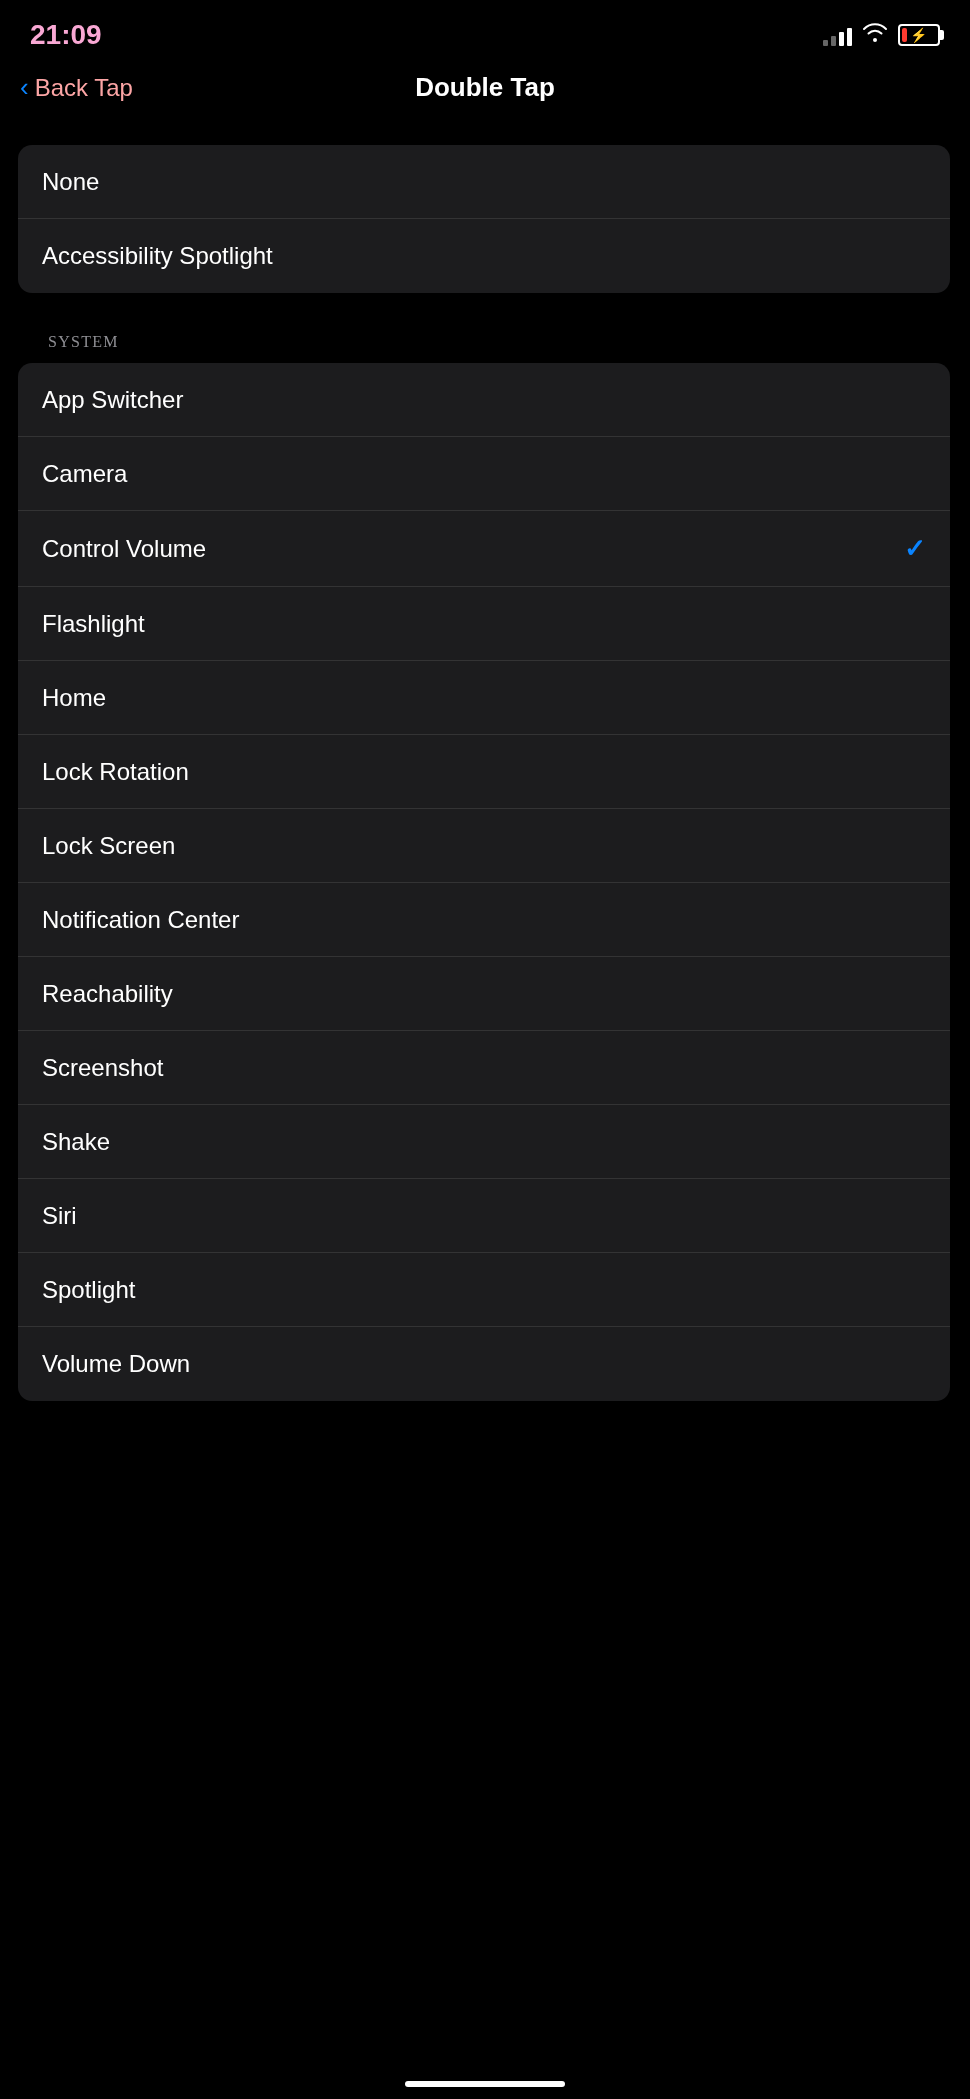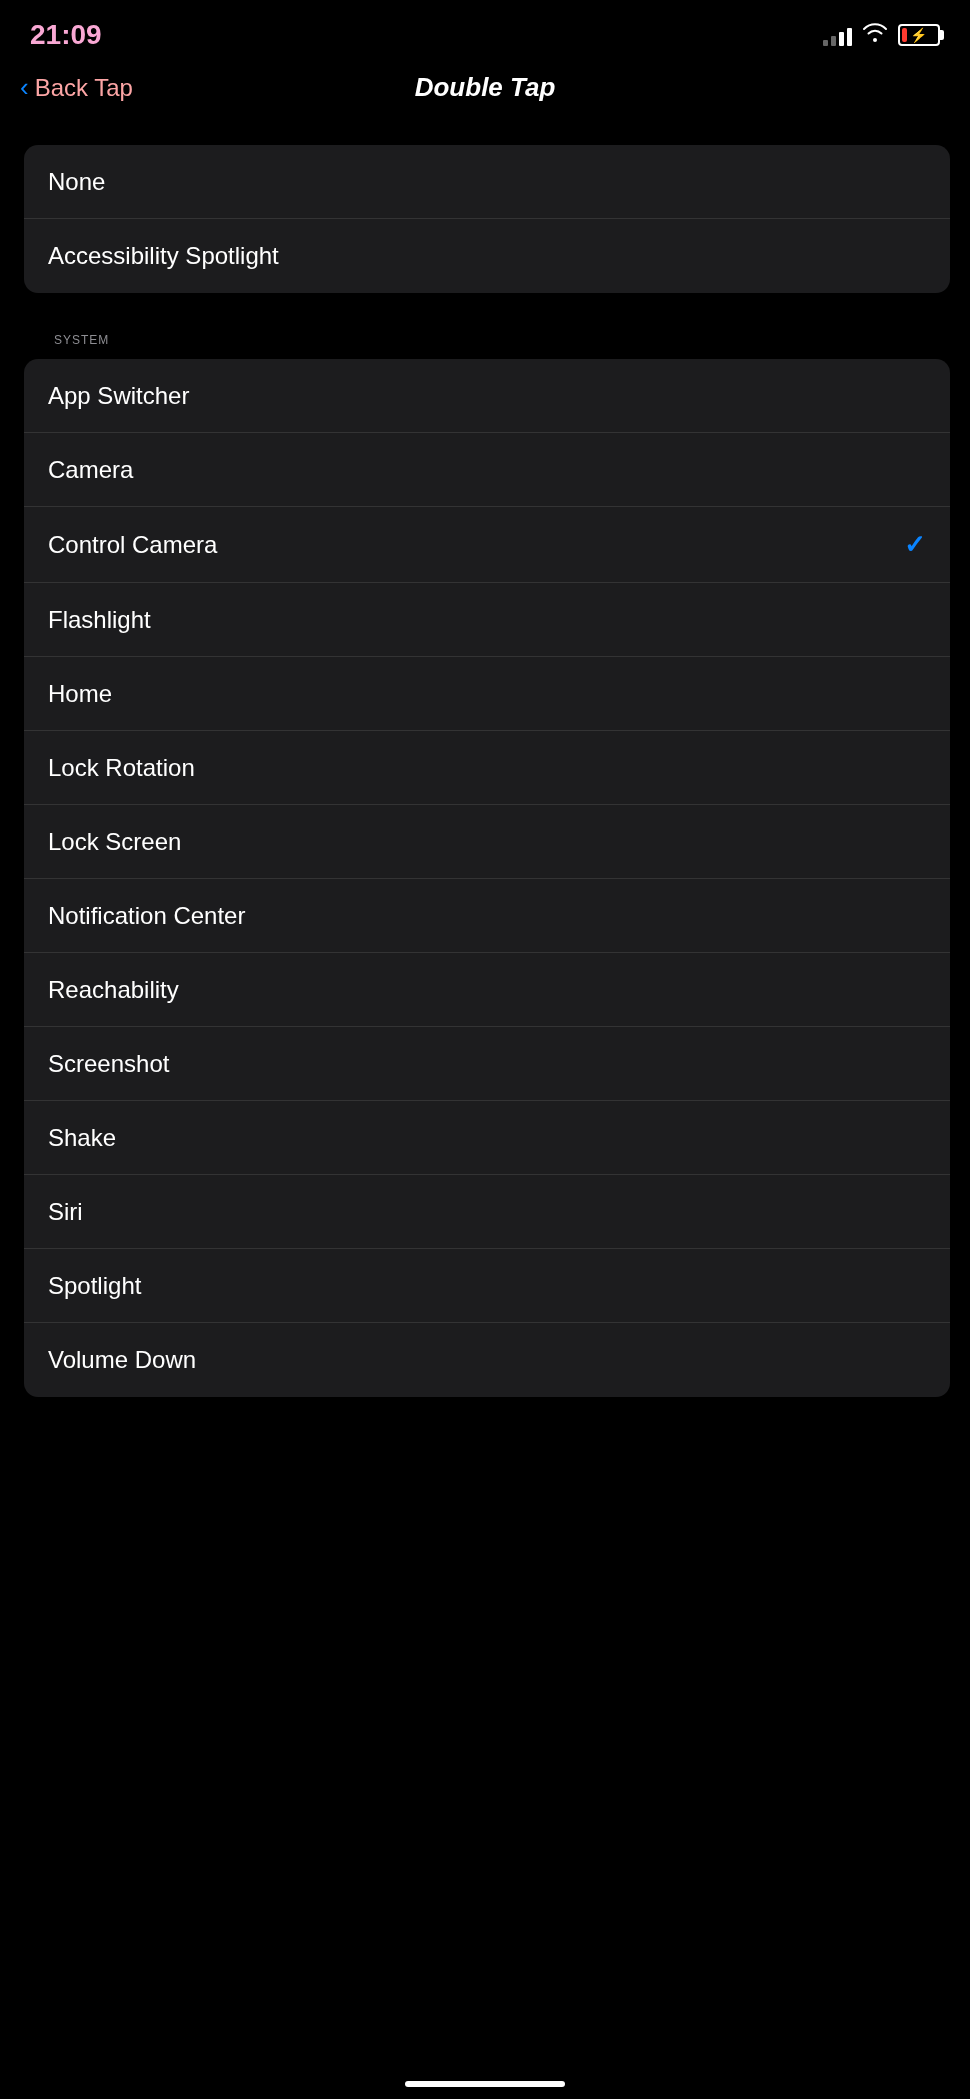--- a/index.html
+++ b/index.html
@@ -127,26 +127,25 @@
 
     .back-label {
       font-size: 24px;
       color: #fca5a5;
     }
 
     .nav-title {
       font-size: 26px;
       font-weight: 700;
       color: #ffffff;
-      font-style: italic;
     }
 
     
     .content {
-      padding: 30px 20px 0 24px;
+      padding: 30px 20px 0 18px;
     }
 
     
     .list-group {
       background: #1c1c1e;
       border-radius: 14px;
       overflow: hidden;
       margin-bottom: 40px;
     }
 
@@ -172,26 +171,27 @@
     }
 
     .checkmark {
       color: #0a84ff;
       font-size: 26px;
       font-weight: 600;
     }
 
     
     .section-header {
-      font-size: 12px;
+      font-size: 16px;
       color: #8e8e93;
       text-transform: uppercase;
       letter-spacing: 0.08em;
       padding: 0 30px 12px 30px;
       font-weight: 400;
+      font-family: Liberation Serif, serif;
     }
 
     
     .home-indicator {
       position: fixed;
       bottom: 12px;
       left: 50%;
       transform: translateX(-50%);
       width: 160px;
       height: 6px;
@@ -250,21 +250,21 @@
 
     <div class="list-item">
       <span class="list-item-text">App Switcher</span>
     </div>
 
     <div class="list-item">
       <span class="list-item-text">Camera</span>
     </div>
 
     <div class="list-item">
-      <span class="list-item-text">Control Camera</span>
+      <span class="list-item-text">Control Volume</span>
       <span class="checkmark">✓</span>
     </div>
 
     <div class="list-item">
       <span class="list-item-text">Flashlight</span>
     </div>
 
     <div class="list-item">
       <span class="list-item-text">Home</span>
     </div>

